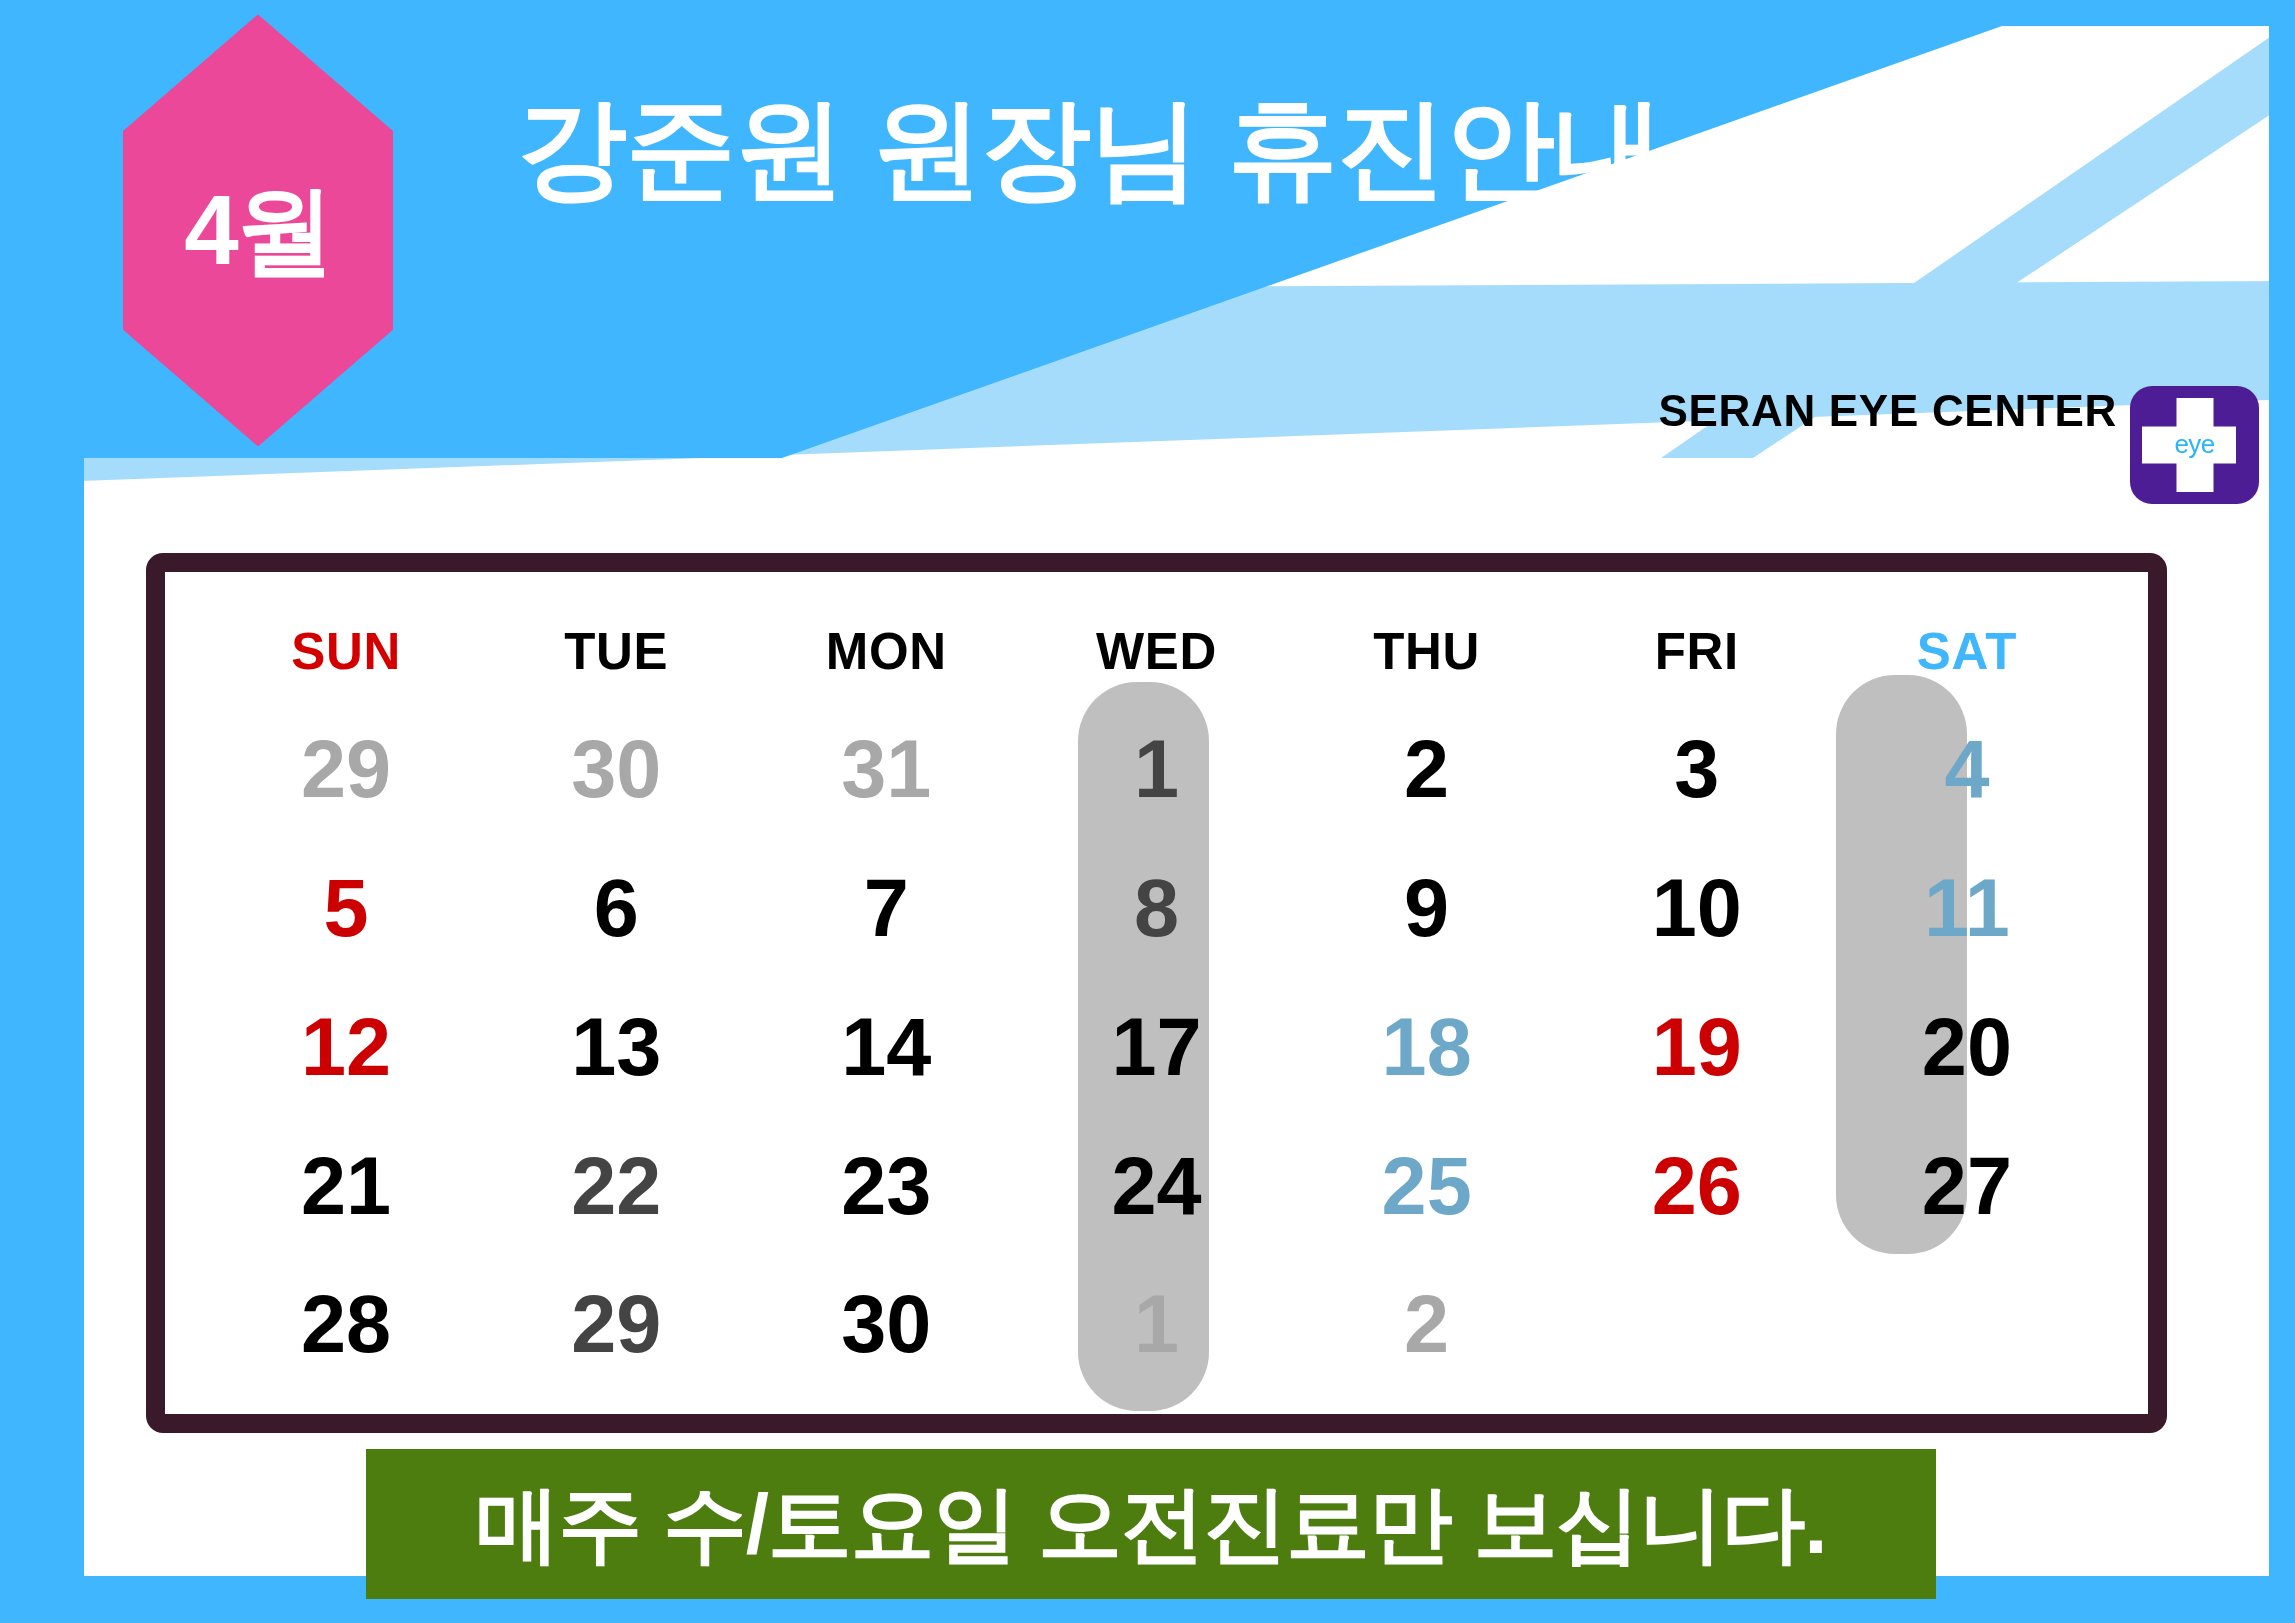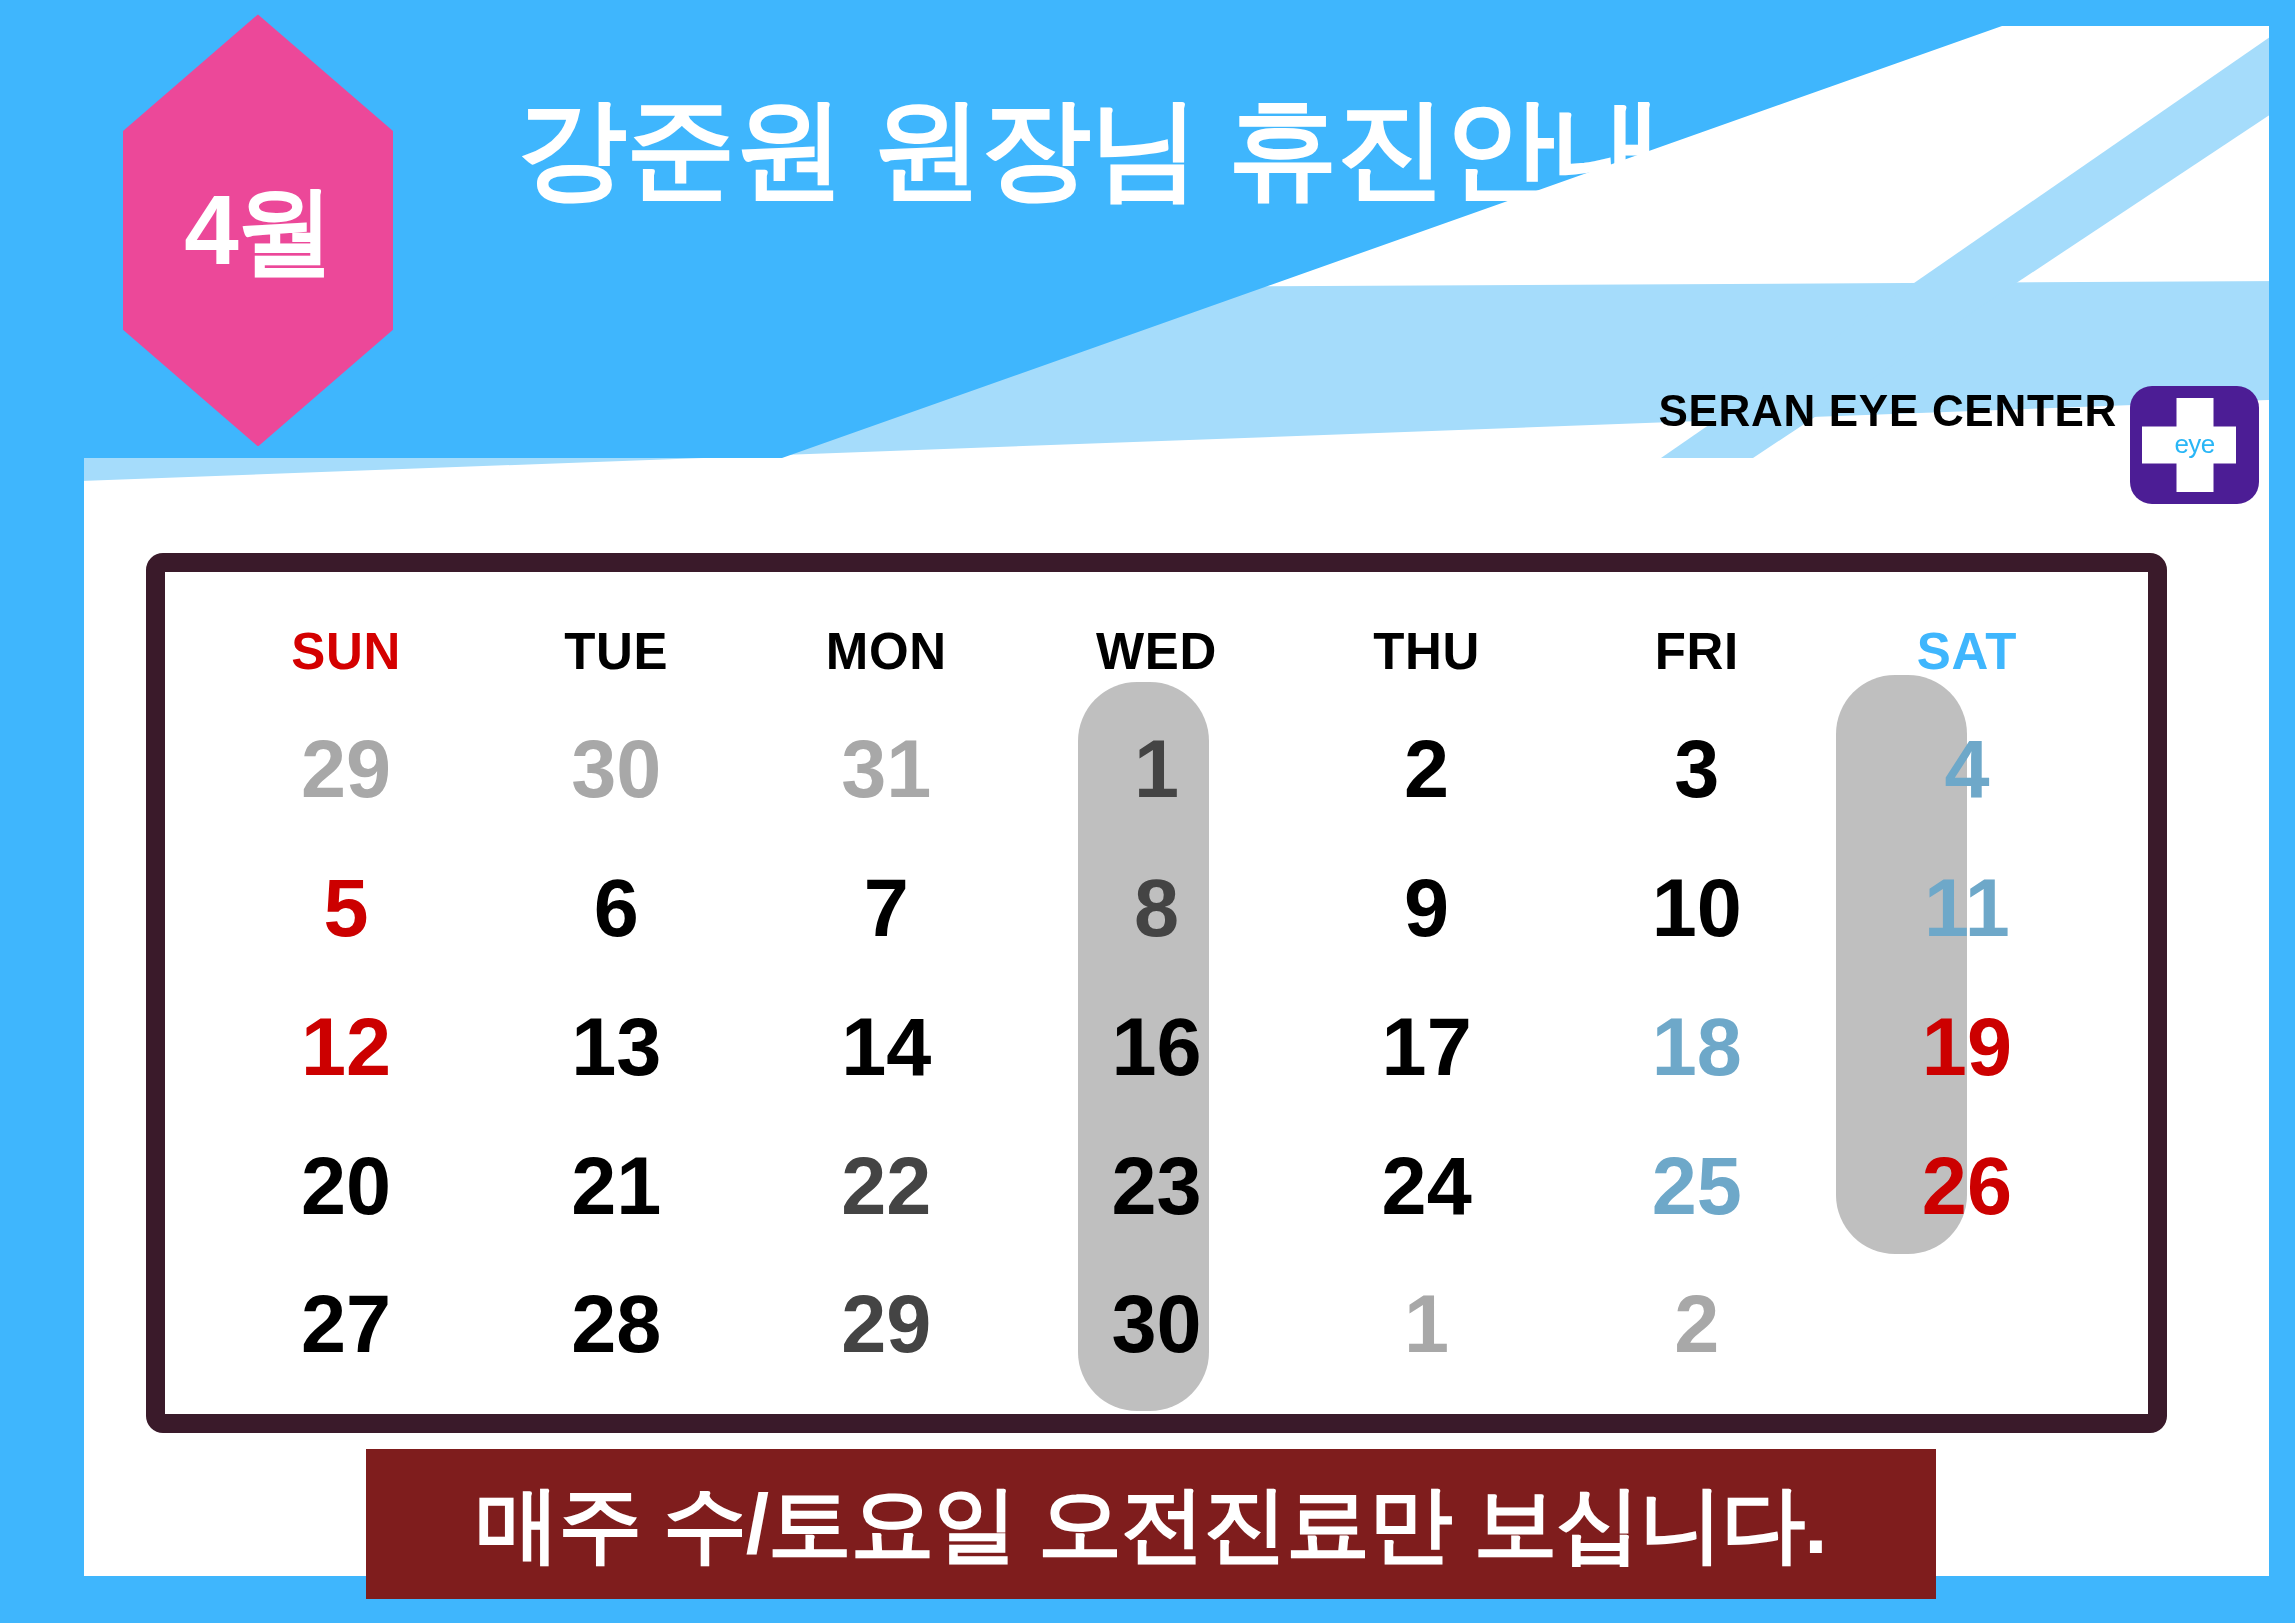--- a/index.html
+++ b/index.html
@@ -266,21 +266,21 @@
   .day.red     { color: #cc0000; }
   .day.wed     { color: #444444; }
   .day.sat     { color: #6ea8c9; }
 
   
   .notice-bar {
     position: absolute;
     left: 366px; top: 1449px;
     width: 1570px;
     height: 150px;
-    background: #7f1d1d;
+    background: #4d7c0f;
     display: flex;
     align-items: center;
     justify-content: center;
     z-index: 7;
   }
   .notice-text {
     color: #ffffff;
     font-size: 84px;
     font-weight: bold;
     letter-spacing: -1.3px;
@@ -338,21 +338,20 @@
           <div class="day red">5</div>
           <div class="day">6</div>
           <div class="day">7</div>
           <div class="day wed">8</div>
           <div class="day">9</div>
           <div class="day">10</div>
           <div class="day sat">11</div>
           <div class="day red">12</div>
           <div class="day">13</div>
           <div class="day">14</div>
-          <div class="day">16</div>
           <div class="day">17</div>
           <div class="day sat">18</div>
           <div class="day red">19</div>
           <div class="day">20</div>
           <div class="day">21</div>
           <div class="day wed">22</div>
           <div class="day">23</div>
           <div class="day">24</div>
           <div class="day sat">25</div>
           <div class="day red">26</div>

